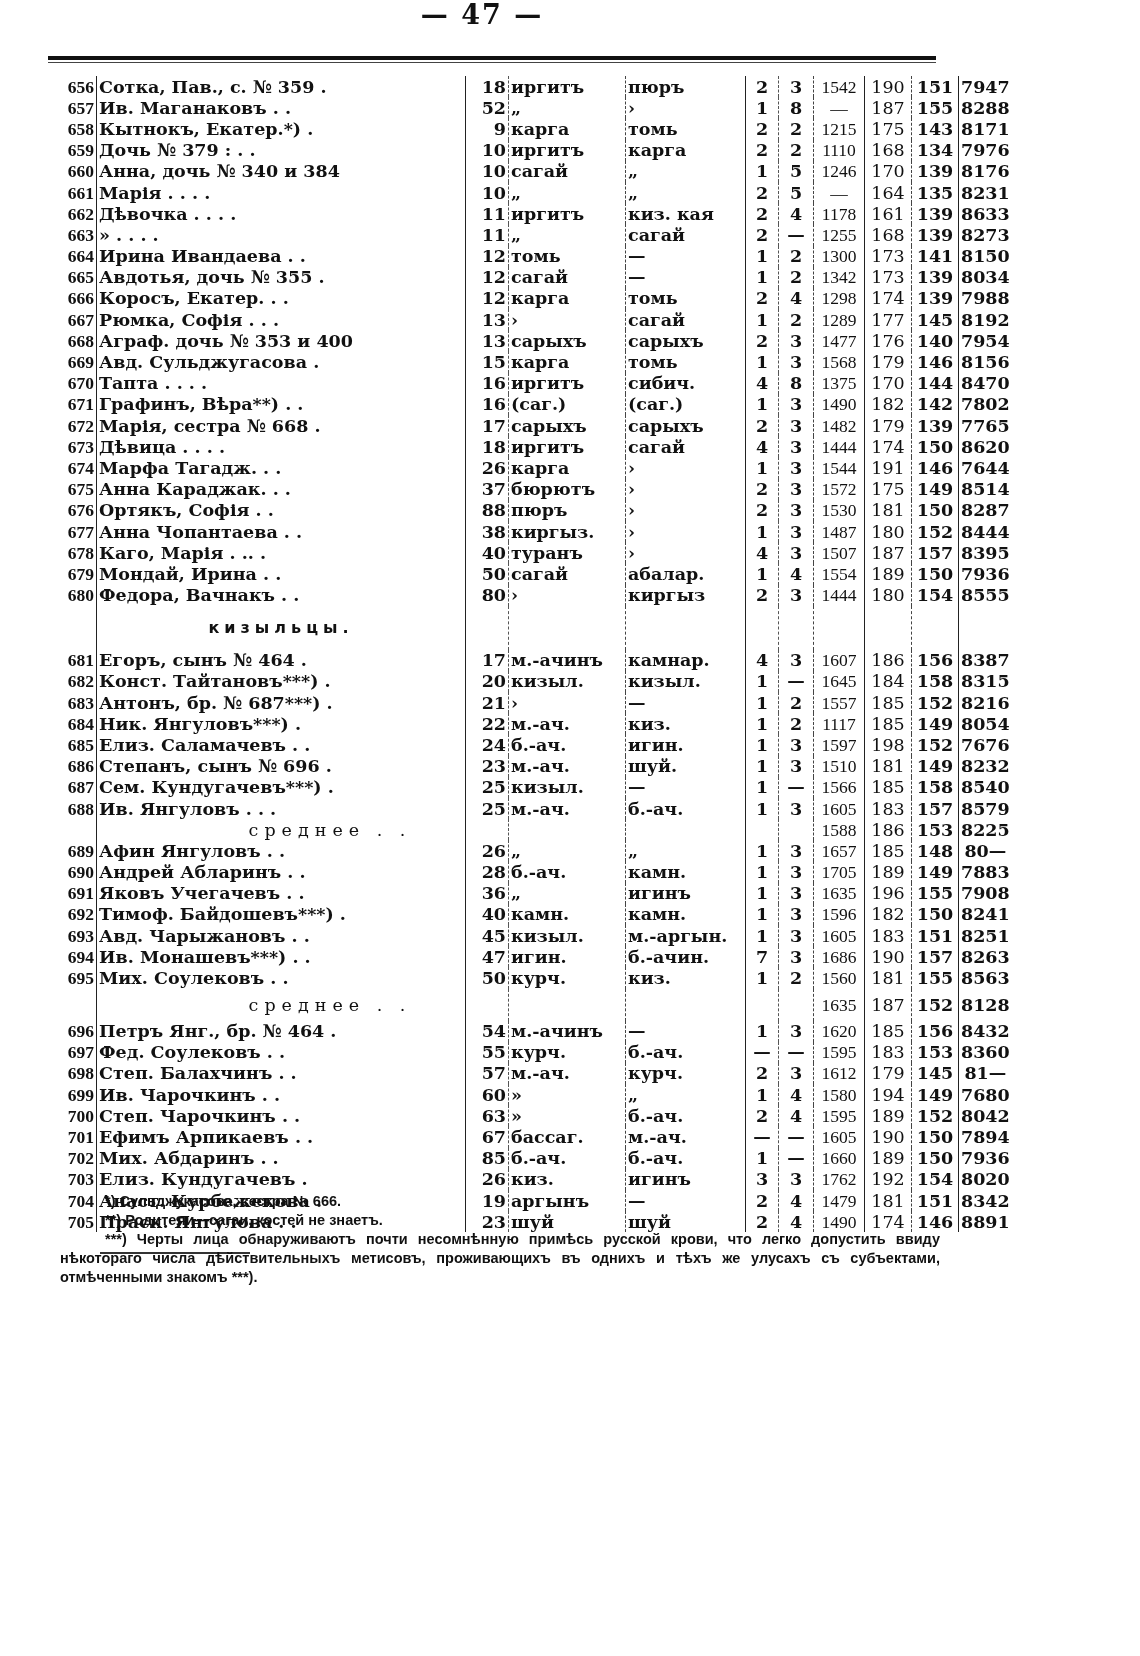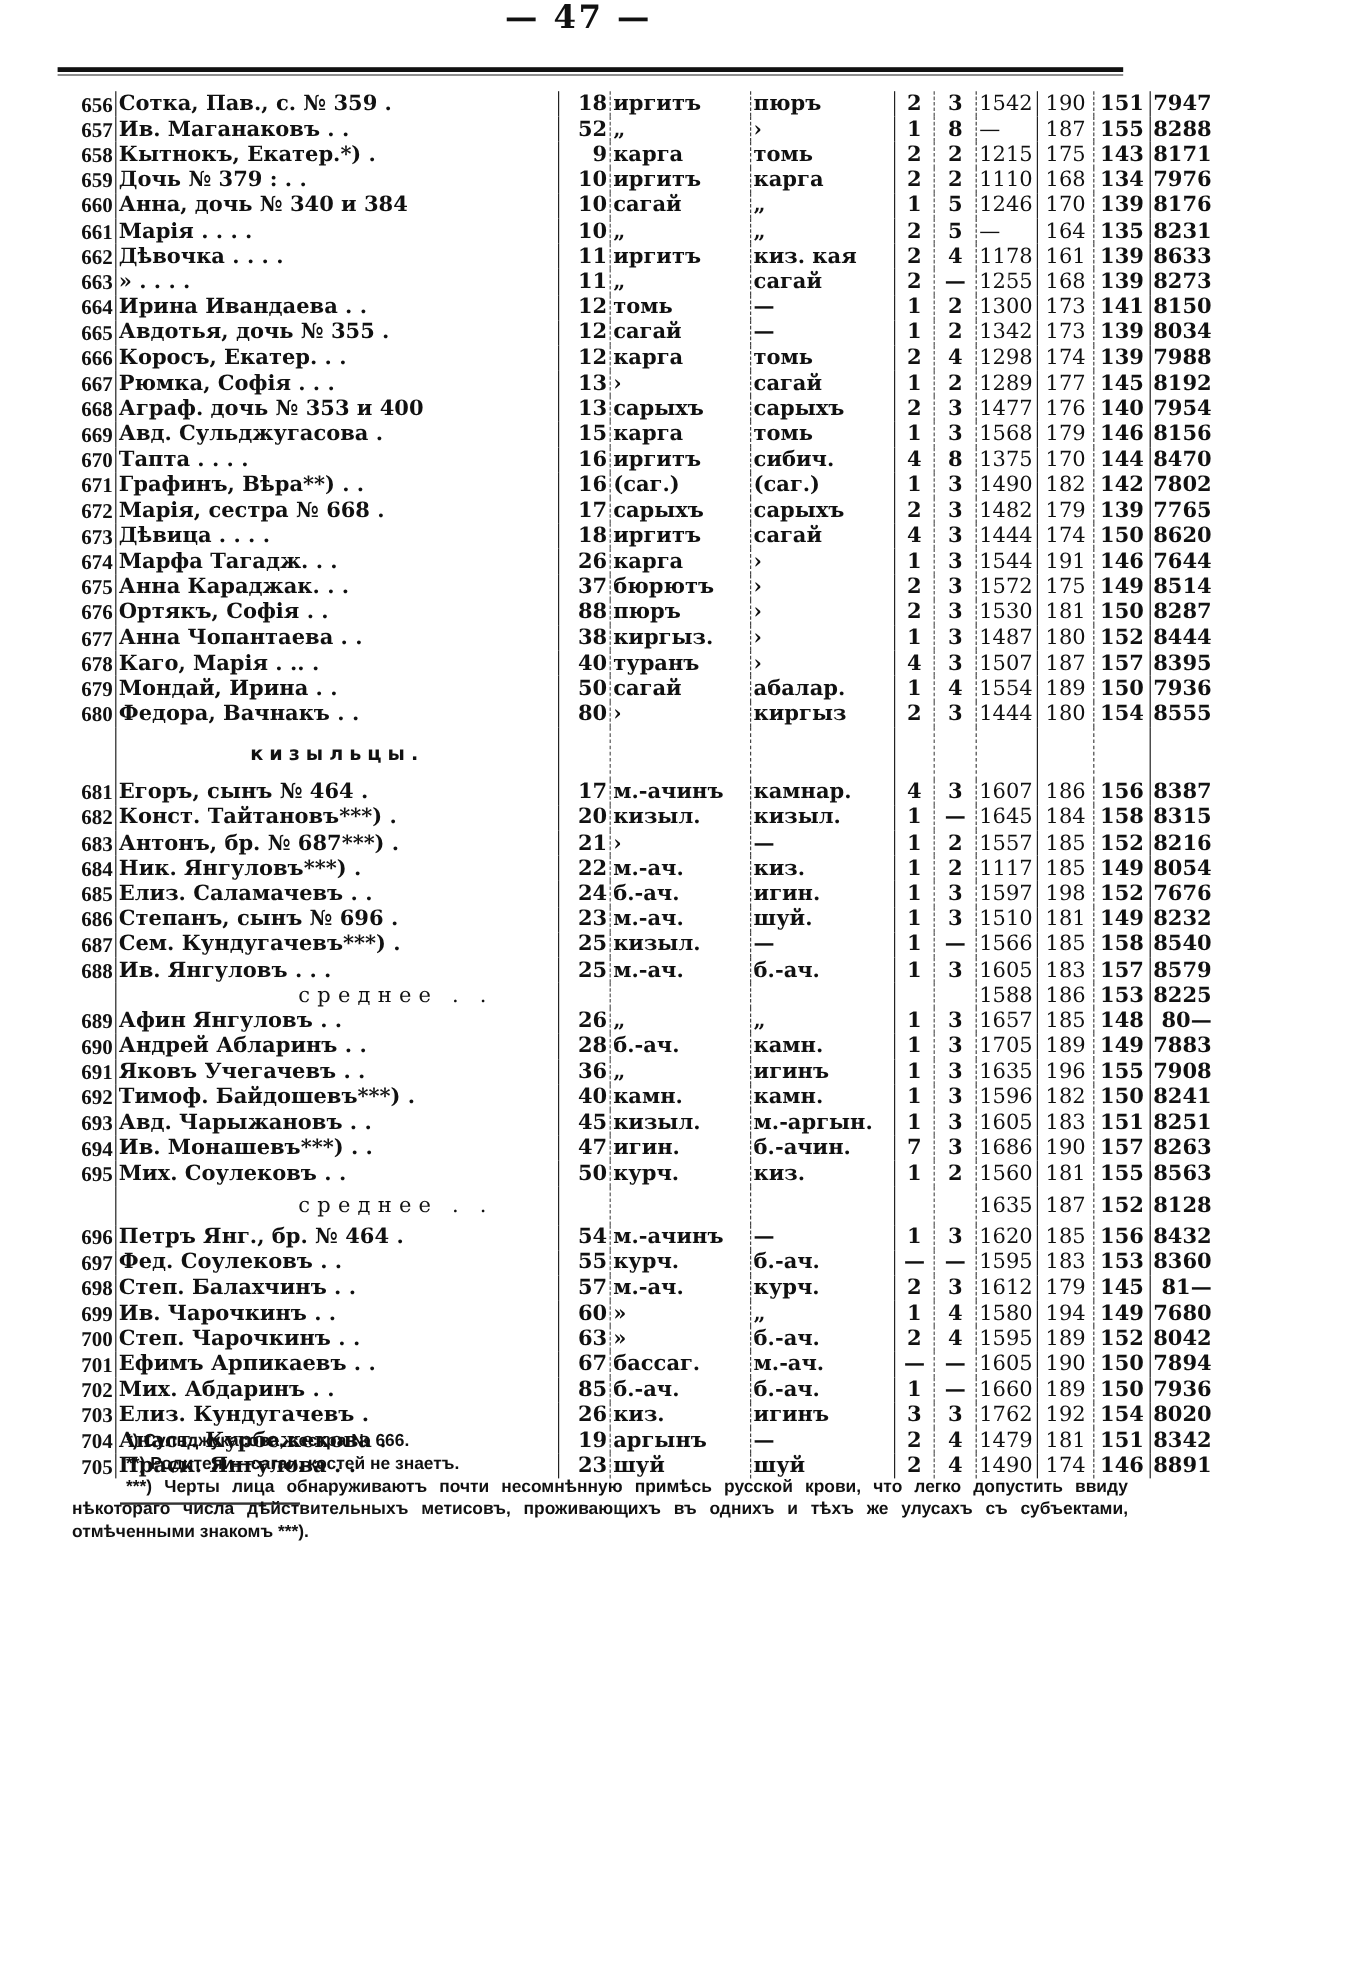--- a/index.html
+++ b/index.html
@@ -12,24 +12,24 @@
   table.data { position: absolute; left: 44px; top: 76px; border-collapse: collapse;
          font-size: 17.5px; line-height: 20px; table-layout: fixed; }
   table.data td { padding: 0 2px; white-space: nowrap; height: 21.2px; vertical-align: middle; }
   td.c-no { width: 48px; text-align: right; font-weight: bold; border-right: 1.5px solid #222; padding-right: 3px; font-family: Liberation Serif, serif; }
   td.c-name { width: 266px; padding-left: 10px; font-weight: bold; margin-top: 19px; }
   td.c-age { width: 38px; text-align: right; border-left: 1.5px solid #222; border-right: 1px dashed #555; padding-right: 5px; font-weight: bold; }
   td.c-father { width: 112px; padding-left: 10px; font-weight: bold; border-right: 1px dashed #444; }
   td.c-mother { width: 115px; padding-left: 12px; font-weight: bold; border-right: 1.5px solid #222; }
   td.c-n1 { width: 28px; text-align: center; font-weight: bold; border-right: 1px dashed #555; }
   td.c-n2 { width: 30px; text-align: center; font-weight: bold; border-right: 1px dashed #444; }
-  td.c-h { width: 46px; border-right: 1.5px solid #222; }
+  td.c-h { width: 46px; text-align: center; border-right: 1.5px solid #222; font-family: Liberation Serif, serif; }
   td.c-v1 { width: 42px; text-align: center; border-right: 1px dashed #444; }
   td.c-v2 { width: 42px; text-align: center; font-weight: bold; border-right: 1.5px solid #222; }
-  td.c-idx { width: 44px; text-align: right; font-weight: bold; }
+  td.c-idx { width: 44px; text-align: center; font-weight: bold; }
   tr.section td.c-name { text-align: center; font-family: "DejaVu Sans", "Liberation Sans", sans-serif;
          font-weight: bold; letter-spacing: 5px; font-size: 16px; }
   tr.section td { height: 44px; }
   tr.avg td.c-name { text-align: center; padding-left: 100px; letter-spacing: 6px; font-weight: normal; }
   tr.avg td { height: 21px; }
   tr.avg.tall td { height: 32px; }
   .footer-rule { position: absolute; left: 100px; top: 1252px; width: 150px; height: 2px; background: #333; }
   .footnotes { position: absolute; left: 60px; top: 1192px; width: 880px;
          font-size: 14.5px; line-height: 19px; font-weight: bold; font-family: "Liberation Sans", "DejaVu Sans", sans-serif; }
   .footnotes p { margin: 0; }

